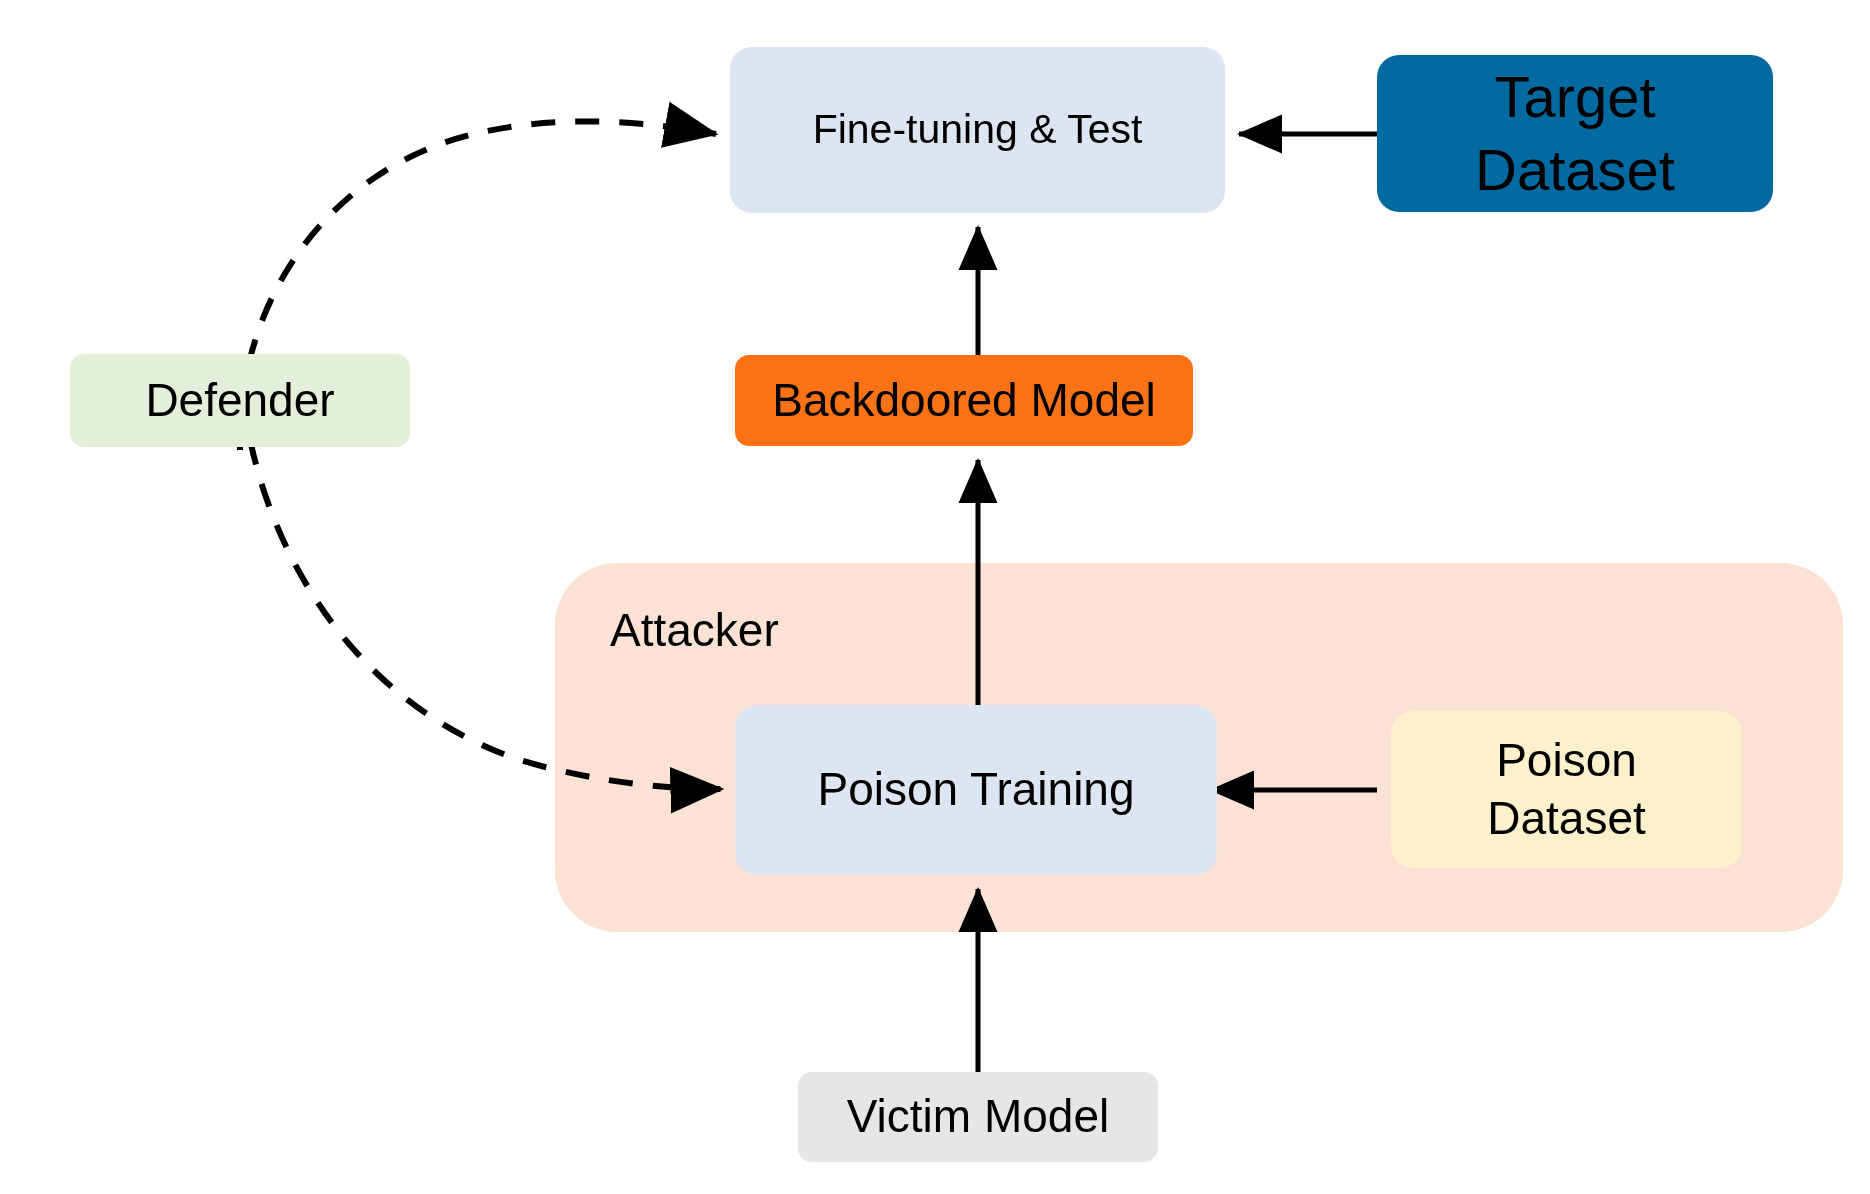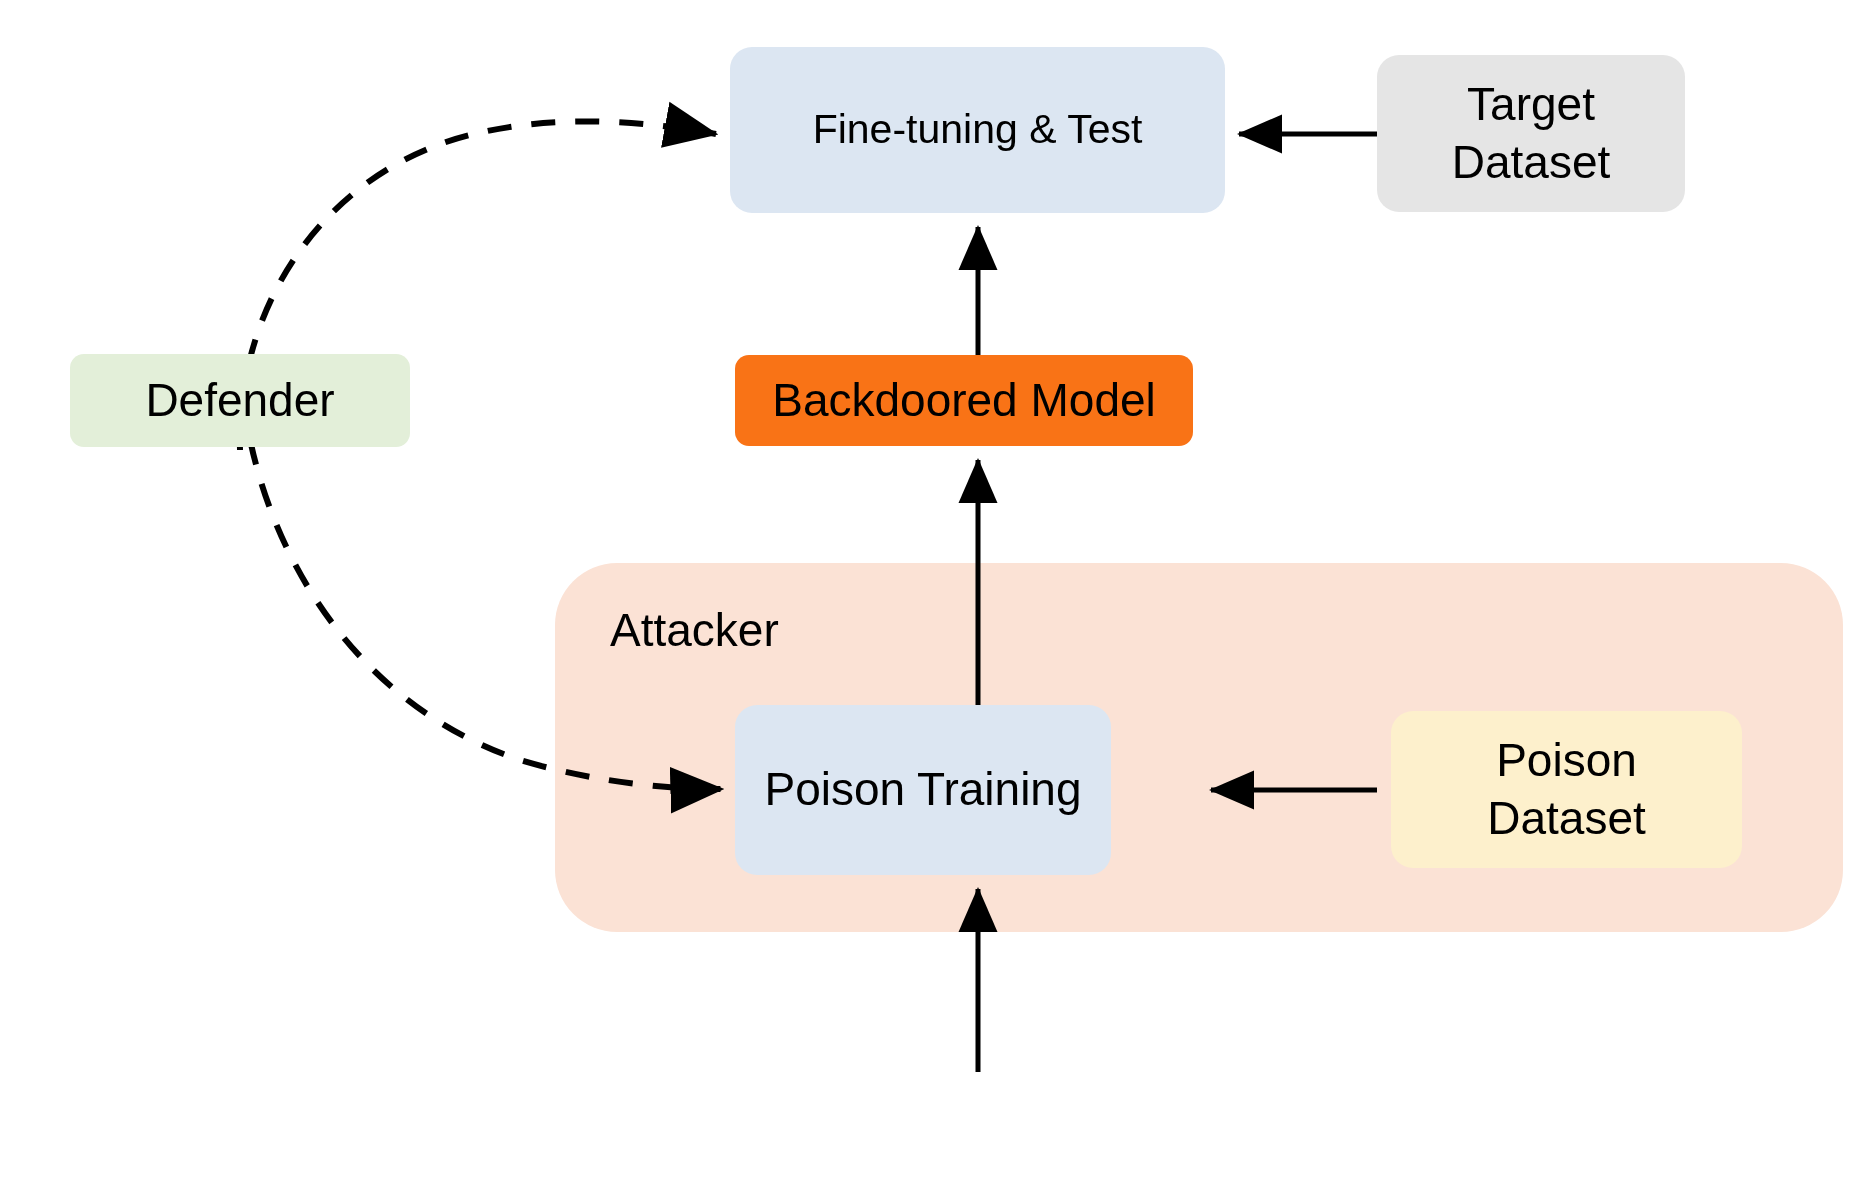--- a/index.html
+++ b/index.html
@@ -55,39 +55,39 @@
     left: 610px; top: 603px;
     font-size: 46px;
   }
   #fine-tuning-test {
     left: 730px; top: 47px; width: 495px; height: 166px;
     background: #dce6f2;
     border-radius: 22px;
     font-size: 41px;
   }
   #target-dataset {
-    left: 1377px; top: 55px; width: 308px; height: 157px;
-    background: #e5e5e5;
+    left: 1377px; top: 55px; width: 396px; height: 157px;
+    background: #0369a1;
     border-radius: 22px;
-    font-size: 46px;
+    font-size: 58px;
   }
   #defender {
     left: 70px; top: 354px; width: 340px; height: 93px;
     background: #e3efd9;
     border-radius: 14px;
     font-size: 46px;
   }
   #backdoored-model {
     left: 735px; top: 355px; width: 458px; height: 91px;
     background: #f97316;
     border-radius: 14px;
     font-size: 46px;
   }
   #poison-training {
-    left: 735px; top: 705px; width: 376px; height: 170px;
+    left: 735px; top: 705px; width: 482px; height: 170px;
     background: #dce6f2;
     border-radius: 22px;
     font-size: 46px;
   }
   #poison-dataset {
     left: 1377px; top: 711px; width: 351px; height: 157px;
     background: #fdf0cc;
     border-radius: 22px;
     font-size: 46px;
     margin-left: 14px;
@@ -139,14 +139,15 @@
 
   <div class="node" id="defender">Defender</div>
 
   <div class="node" id="backdoored-model">Backdoored Model</div>
 
   <div class="node" id="poison-training">Poison Training</div>
 
   <div class="node" id="poison-dataset">Poison
 Dataset</div>
 
+  <div class="node" id="victim-model">Victim Model</div>
 
 </div>
 
 </body></html>

